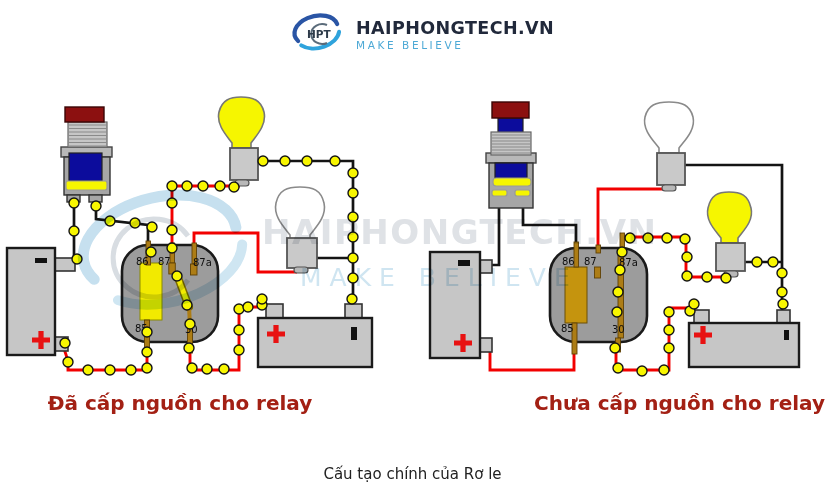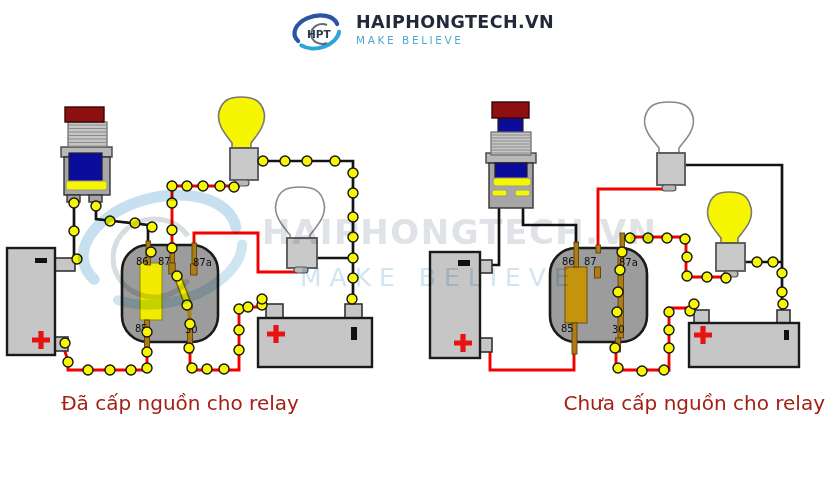--- a/index.html
+++ b/index.html
@@ -1,19 +1,19 @@
 <!DOCTYPE html>
 <html><head>
 <meta charset="utf-8">
 <style>
   html,body{margin:0;padding:0;background:#fff;}
   .page{position:relative;width:825px;height:500px;background:#ffffff;overflow:hidden;
         font-family:"DejaVu Sans","Liberation Sans",sans-serif;}
   
-  .header{position:absolute;left:288px;top:6px;display:flex;align-items:flex-start;}
+  .header{position:absolute;left:288px;top:6px;display:flex;align-items:center;}
   .brand{margin-left:6px;padding-top:8px;}
   .brand-name{font-size:17.5px;font-weight:bold;color:#21293b;letter-spacing:.4px;line-height:1;}
   .brand-tagline{font-size:10.5px;color:#4da9d6;letter-spacing:2.6px;margin-top:3px;line-height:1;}
   
   .wm{position:absolute;left:0;top:0;mix-blend-mode:multiply;pointer-events:none;}
   .wm-brand{font-family:"DejaVu Sans",sans-serif;font-size:34px;font-weight:bold;letter-spacing:1.5px;fill:#dfe2e6;}
   .wm-tag{font-family:"DejaVu Sans",sans-serif;font-size:25px;letter-spacing:8px;fill:#cfe5f1;}
   
   .diag{position:absolute;top:75px;}
   .wb{stroke:#141414;stroke-width:2.7;fill:none;}
@@ -33,21 +33,21 @@
   .pb-gray{fill:#a6a6a6;stroke:#333;stroke-width:1.4;}
   .pb-flange{fill:#b8b8b8;stroke:#444;stroke-width:1.4;}
   .pb-cap{fill:#8c1010;stroke:#3a0606;stroke-width:1.4;}
   .pb-blue{fill:#0c0c9c;stroke:#222;stroke-width:1.2;}
   .pb-thread{fill:#c6c6c6;stroke:#666;stroke-width:1.2;}
   .pb-tline{stroke:#8a8a8a;stroke-width:1;}
   .pb-ybar{fill:#f6f600;stroke:#999;stroke-width:1.2;}
   .coil-on{fill:#f2ea00;stroke:#8a8a00;stroke-width:1;}
   .coil-off{fill:#c5940e;stroke:#6b4f06;stroke-width:1;}
   
-  .cap{position:absolute;top:391px;text-align:center;font-size:20px;font-weight:normal;color:#a32014;}
+  .cap{position:absolute;top:391px;text-align:center;font-size:20px;font-weight:bold;color:#a32014;}
   .cap-left{left:0;width:412px;padding-right:52px;box-sizing:border-box;}
   .cap-right{left:412px;width:413px;padding-left:34px;box-sizing:border-box;text-align:right;}
   .foot{position:absolute;top:465px;left:0;width:825px;text-align:center;font-size:15px;color:#222;}
 </style>
 </head>
 <body>
 
 <div class="page">
 
   <div class="header">
@@ -314,14 +314,15 @@
       <path d="M -76 4 A 78 47 0 1 1 74 -12" fill="none" stroke="#c6e0ef" stroke-width="11" stroke-linecap="round"></path>
       <path d="M 76 6 A 78 47 0 0 1 -58 30" fill="none" stroke="#cfe6f2" stroke-width="10" stroke-linecap="round"></path>
     </g>
     <path d="M188,236 A41,39 0 1 0 188,280" fill="none" stroke="#d8dde2" stroke-width="5"></path>
     <text class="wm-brand" x="262" y="244">HAIPHONGTECH.VN</text>
     <text class="wm-tag" x="300" y="286">MAKE BELIEVE</text>
   </svg>
 
   <div class="cap cap-left">Đã cấp nguồn cho relay</div>
   <div class="cap cap-right">Chưa cấp nguồn cho relay</div>
+  <div class="foot">Cấu tạo chính của Rơ le</div>
 
 </div>
 
 </body></html>

